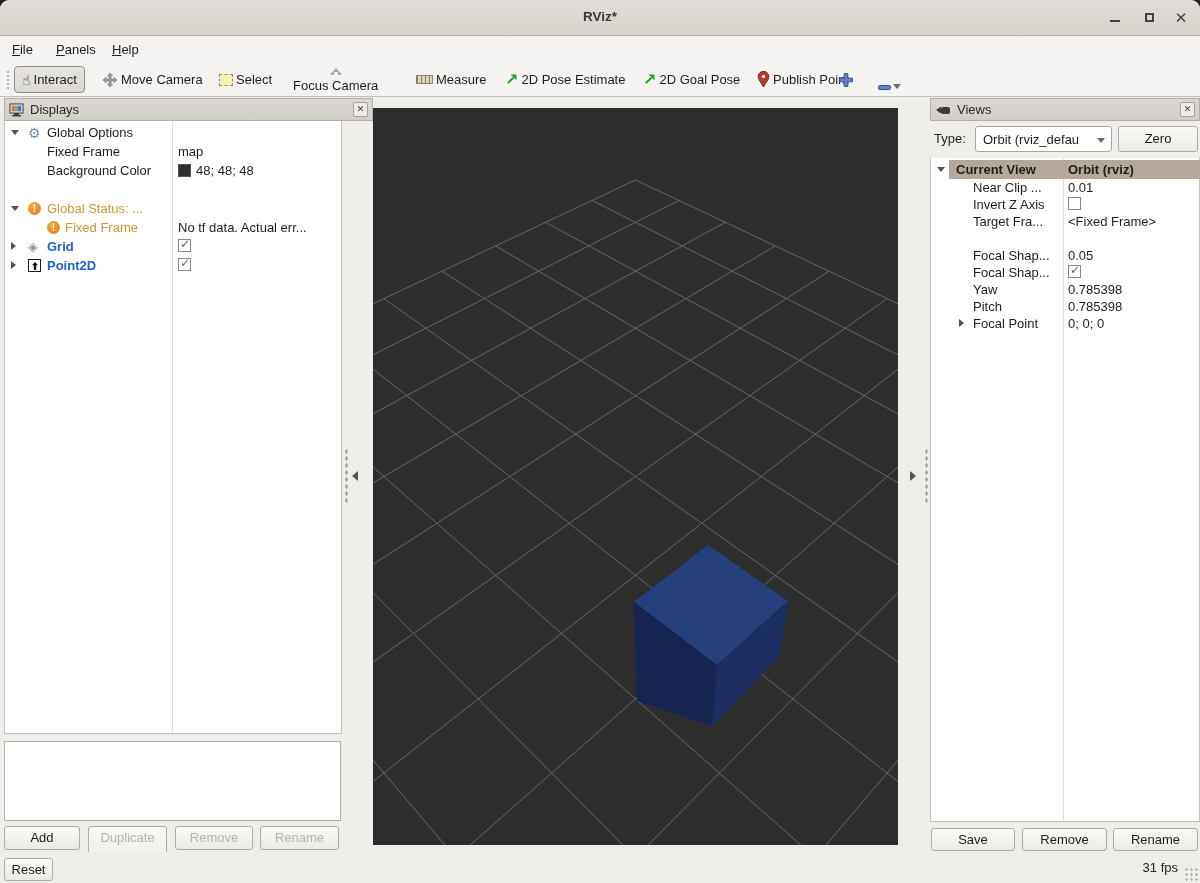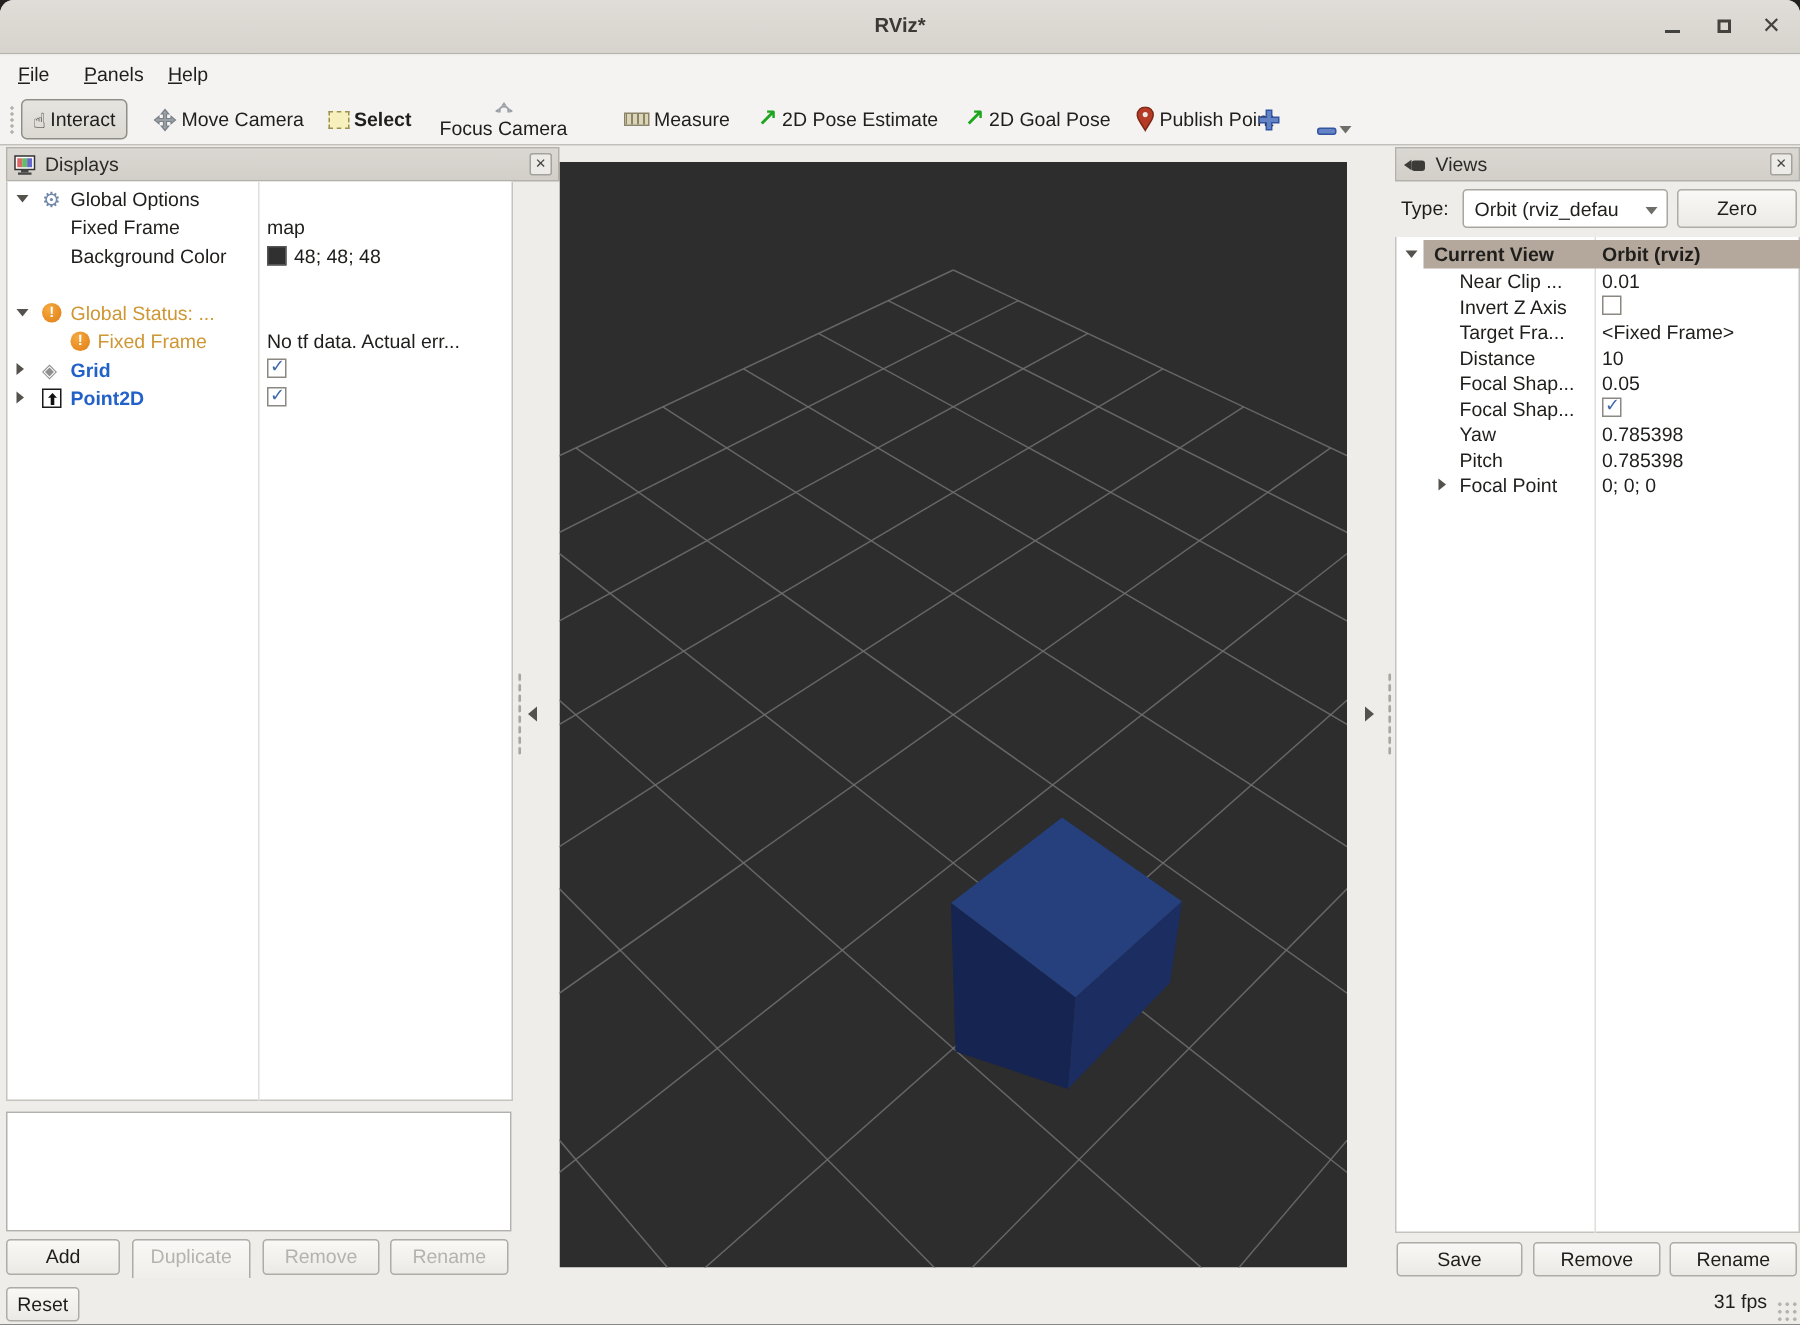--- a/index.html
+++ b/index.html
@@ -107,21 +107,21 @@
   <div class="tool active" style="left: 14px;">
         <span class="icon-hand">☝</span>
         <span>Interact</span>
       </div>
       <div class="tool" style="left: 102px;">
         <svg width="16" height="16">
           <path d="M8,1 L10.5,4 H9 V7 H12 V5.5 L15,8 L12,10.5 V9 H9 V12 H10.5 L8,15 L5.5,12 H7 V9 H4 V10.5 L1,8 L4,5.5 V7 H7 V4 H5.5 Z" fill="#9aa0a6" stroke="#7b8188" stroke-width="0.8"></path>
         </svg>
         <span>Move Camera</span>
       </div>
-      <div class="tool" style="left: 219px; font-weight: bold;">
+      <div class="tool" style="left: 219px;">
         <span class="icon-select"></span>
         <span>Select</span>
       </div>
       <div class="tool" style="left: 293px; flex-direction: column;">
         <svg width="16" height="16">
           <circle cx="8" cy="8" r="3" fill="none" stroke="#9aa0a6" stroke-width="1.4"></circle>
           <path d="M8,2 L9.8,4.5 H6.2 Z M8,14 L6.2,11.5 H9.8 Z M2,8 L4.5,6.2 V9.8 Z M14,8 L11.5,9.8 V6.2 Z" fill="#9aa0a6"></path>
         </svg>
         <span>Focus Camera</span>
       </div>
@@ -282,24 +282,20 @@
         <span class="tvalue" style="left: 137px; line-height: 17px;">0.01</span>
       </div>
       <div class="trow" style="top: 38px; height: 17px;">
         <span class="tlabel" style="left: 42px; line-height: 17px;">Invert Z Axis</span>
         <span class="cbox" style="left: 137px; top: 1px;"></span>
       </div>
       <div class="trow" style="top: 55px; height: 17px;">
         <span class="tlabel" style="left: 42px; line-height: 17px;">Target Fra...</span>
         <span class="tvalue" style="left: 137px; line-height: 17px;">&lt;Fixed Frame&gt;</span>
       </div>
-      <div class="trow" style="top: 72px; height: 17px;">
-        <span class="tlabel" style="left: 42px; line-height: 17px;">Distance</span>
-        <span class="tvalue" style="left: 137px; line-height: 17px;">10</span>
-      </div>
       <div class="trow" style="top: 89px; height: 17px;">
         <span class="tlabel" style="left: 42px; line-height: 17px;">Focal Shap...</span>
         <span class="tvalue" style="left: 137px; line-height: 17px;">0.05</span>
       </div>
       <div class="trow" style="top: 106px; height: 17px;">
         <span class="tlabel" style="left: 42px; line-height: 17px;">Focal Shap...</span>
         <span class="cbox" style="left: 137px; top: 1px;">
           <span class="chk">✓</span>
         </span>
       </div>

